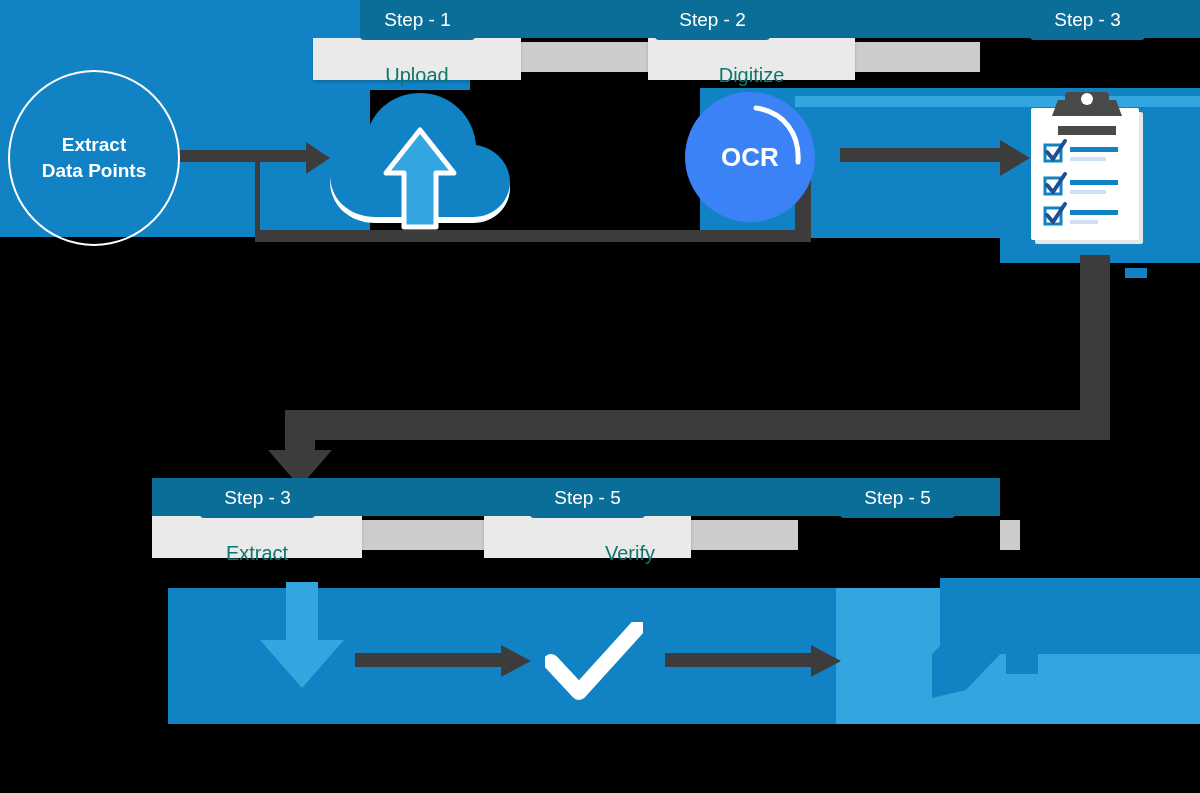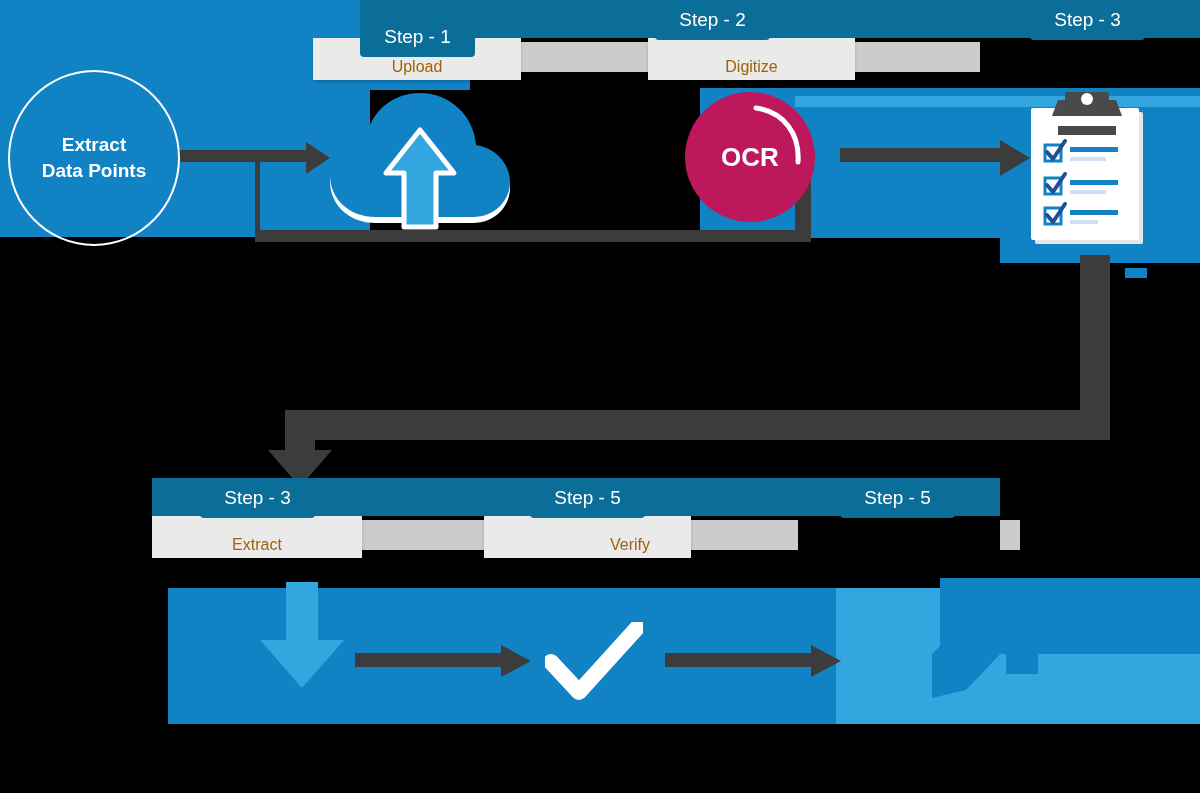--- a/index.html
+++ b/index.html
@@ -42,26 +42,26 @@
   }
   
   .step-bar {
     position: absolute;
     background: #eaeaea;
     height: 42px;
     z-index: 30;
     box-shadow: 0 2px 3px rgba(0,0,0,0.18);
   }
   .step-bar .label {
-    color: #a16207;
-    font-size: 16px;
+    color: #0f766e;
+    font-size: 20px;
     line-height: 42px;
     position: absolute;
     text-align: center;
-    top: 8px;
+    top: 16px;
   }
   
   .bar-shadow {
     position: absolute;
     background: #cccccc;
     height: 30px;
     z-index: 28;
   }
   
   .header-rail {
@@ -81,21 +81,21 @@
     justify-content: center;
     text-align: center;
     font-size: 19px;
     line-height: 26px;
     font-weight: bold;
     z-index: 25;
   }
   .ocr-node {
     position: absolute;
     border-radius: 50%;
-    background: #be185d;
+    background: #3b82f6;
     color: #ffffff;
     display: flex;
     align-items: center;
     justify-content: center;
     font-size: 26px;
     font-weight: bold;
     z-index: 25;
   }
   .icon-abs { position: absolute; z-index: 26; }
 </style>
@@ -201,21 +201,21 @@
   <div class="bar-shadow" style="left:520px; top:42px; width:140px; height:30px;"></div>
   <div class="bar-shadow" style="left:855px; top:42px; width:125px; height:30px;"></div>
 
   <div class="step-bar" style="left:313px; top:38px; width:208px;">
     <span class="label" style="left:0; width:208px;">Upload</span>
   </div>
   <div class="step-bar" style="left:648px; top:38px; width:207px;">
     <span class="label" style="left:0; width:207px;">Digitize</span>
   </div>
 
-  <div class="step-tab" style="left:360px; top:17px; width:115px;">
+  <div class="step-tab" style="left:360px; top:0; width:115px;">
     <span>Step - 1</span>
   </div>
   <div class="step-tab" style="left:655px; top:0; width:115px;">
     <span>Step - 2</span>
   </div>
   <div class="step-tab" style="left:1030px; top:0; width:115px;">
     <span>Step - 3</span>
   </div>
 
   <div class="header-rail" style="left:152px; top:478px; width:848px; height:38px;"></div>

